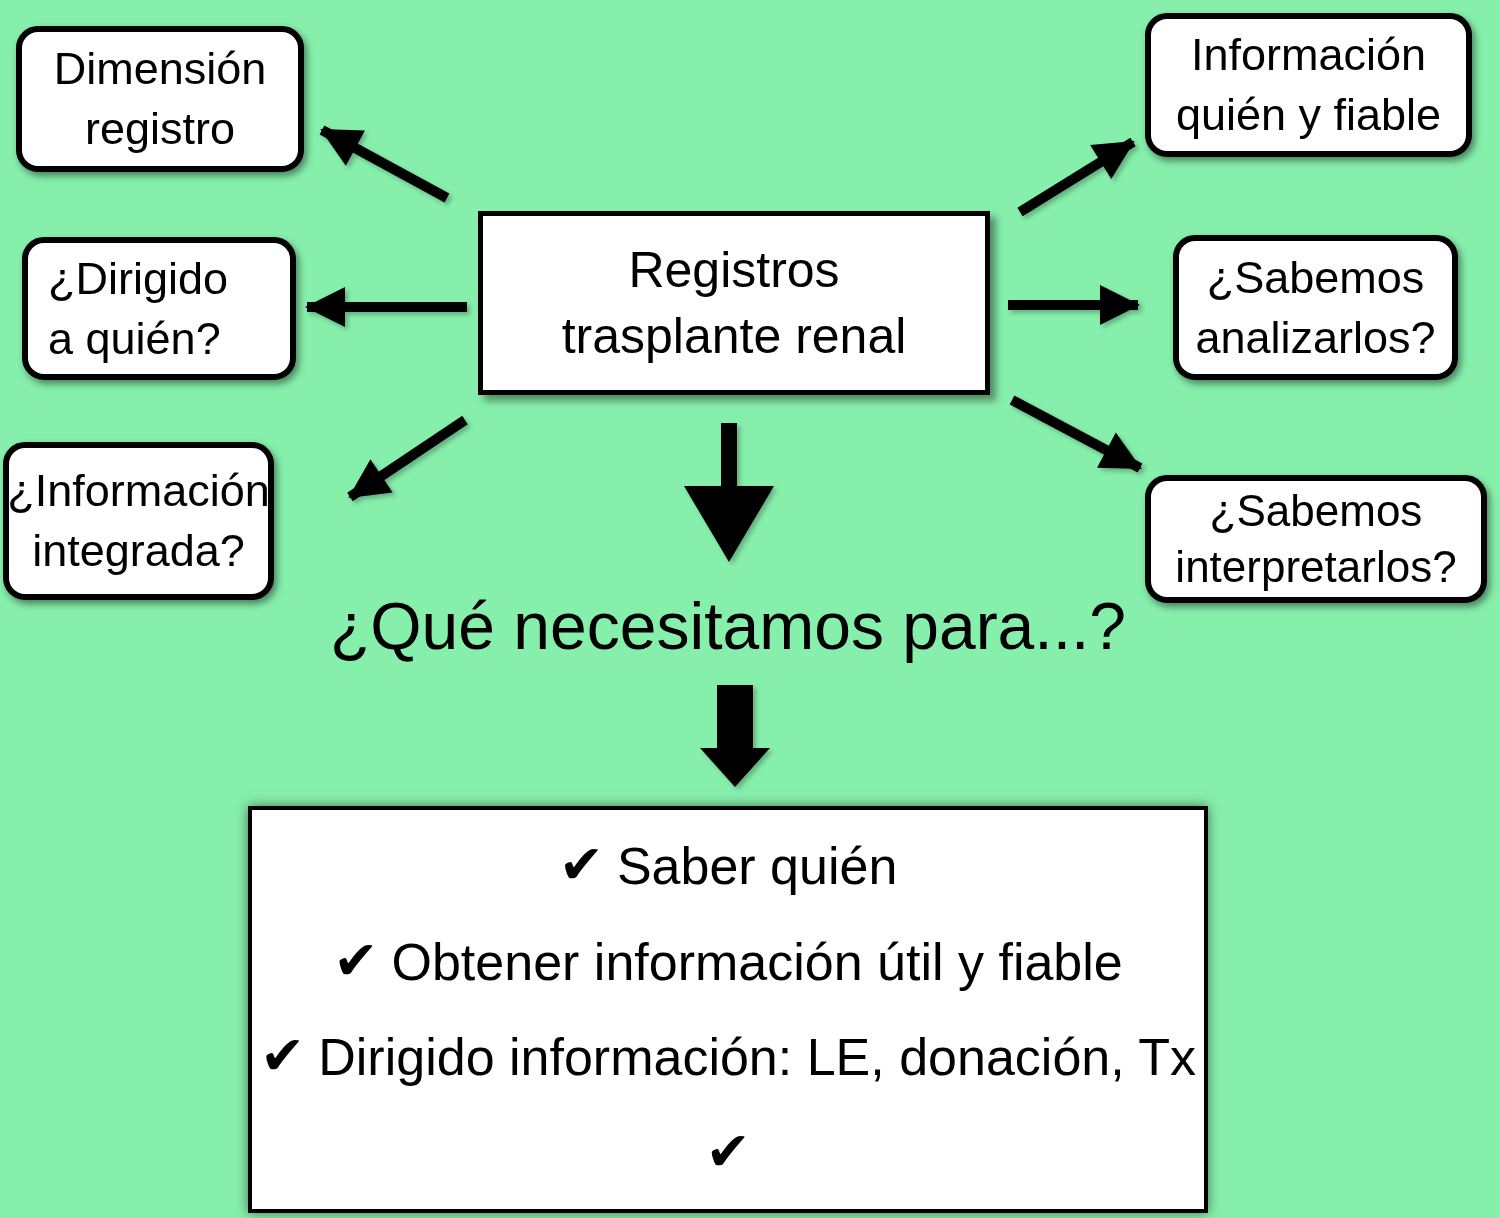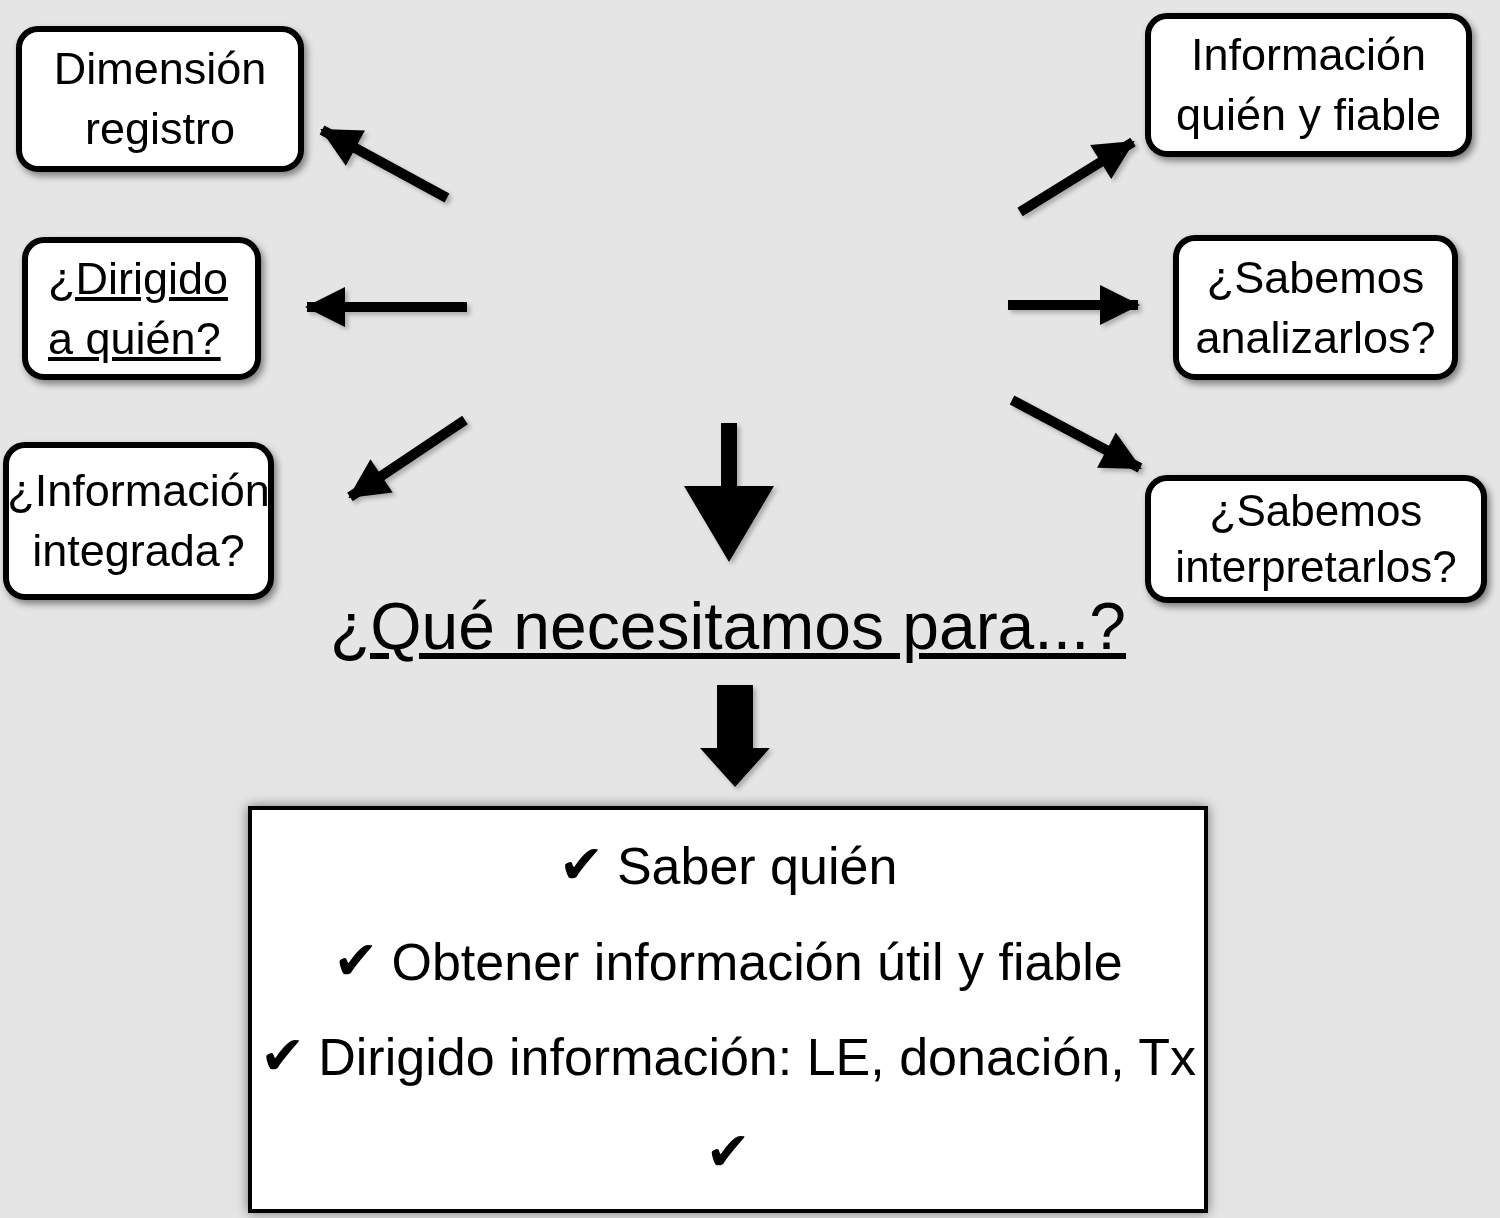--- a/index.html
+++ b/index.html
@@ -5,21 +5,21 @@
   html, body {
     margin: 0;
     padding: 0;
     background: #ffffff;
     font-family: "Liberation Sans", "DejaVu Sans", sans-serif;
   }
   .canvas {
     position: relative;
     width: 1500px;
     height: 1218px;
-    background: #e5e5e5;
+    background: #86efac;
     overflow: hidden;
     color: #000;
   }
   svg.arrow-layer {
     position: absolute;
     left: 0; top: 0;
     width: 1500px;
     height: 1218px;
     pointer-events: none;
   }
@@ -60,21 +60,20 @@
     box-shadow: 6px 6px 7px rgba(0,0,0,0.4);
   }
   .question {
     position: absolute;
     left: 0;
     top: 588px;
     width: 1456px;
     text-align: center;
     font-size: 66px;
     line-height: 76px;
-    text-decoration: underline;
   }
   .result-box {
     position: absolute;
     left: 248px;
     top: 806px;
     width: 960px;
     height: 407px;
     background: #fff;
     border: 4px solid #000;
     box-sizing: border-box;
@@ -118,26 +117,28 @@
     <line class="shaft" x1="1008" y1="305" x2="1138" y2="305" marker-end="url(#head)"></line>
     <line class="shaft" x1="1012" y1="400" x2="1140" y2="468" marker-end="url(#head)"></line>
 
     <polygon class="block" points="721,423 737,423 737,486 774,486 729,562 684,486 721,486"></polygon>
     <polygon class="block" points="717,685 753,685 753,748 770,748 735,787 700,748 717,748"></polygon>
   </svg>
 
   <div class="node rounded" style="left:16px; top:26px; width:288px; height:146px;">Dimensión
 registro</div>
 
-  <div class="node rounded left-align" style="left:22px; top:237px; width:239px; height:143px;text-decoration:underline;">¿Dirigido
+  <div class="node rounded left-align" style="left:22px; top:237px; width:274px; height:143px;">¿Dirigido
 a quién?</div>
 
   <div class="node rounded" style="left:3px; top:442px; width:271px; height:158px;">¿Información
 integrada?</div>
 
+  <div class="node center-node" style="left:478px; top:211px; width:512px; height:184px;">Registros
+trasplante renal</div>
 
   <div class="node rounded" style="left:1145px; top:13px; width:327px; height:144px;">Información
 quién y fiable</div>
 
   <div class="node rounded" style="left:1173px; top:235px; width:285px; height:145px;">¿Sabemos
 analizarlos?</div>
 
   <div class="node rounded" style="left:1145px; top:475px; width:342px; height:128px; font-size:44px; line-height:56px;">¿Sabemos
 interpretarlos?</div>
 

